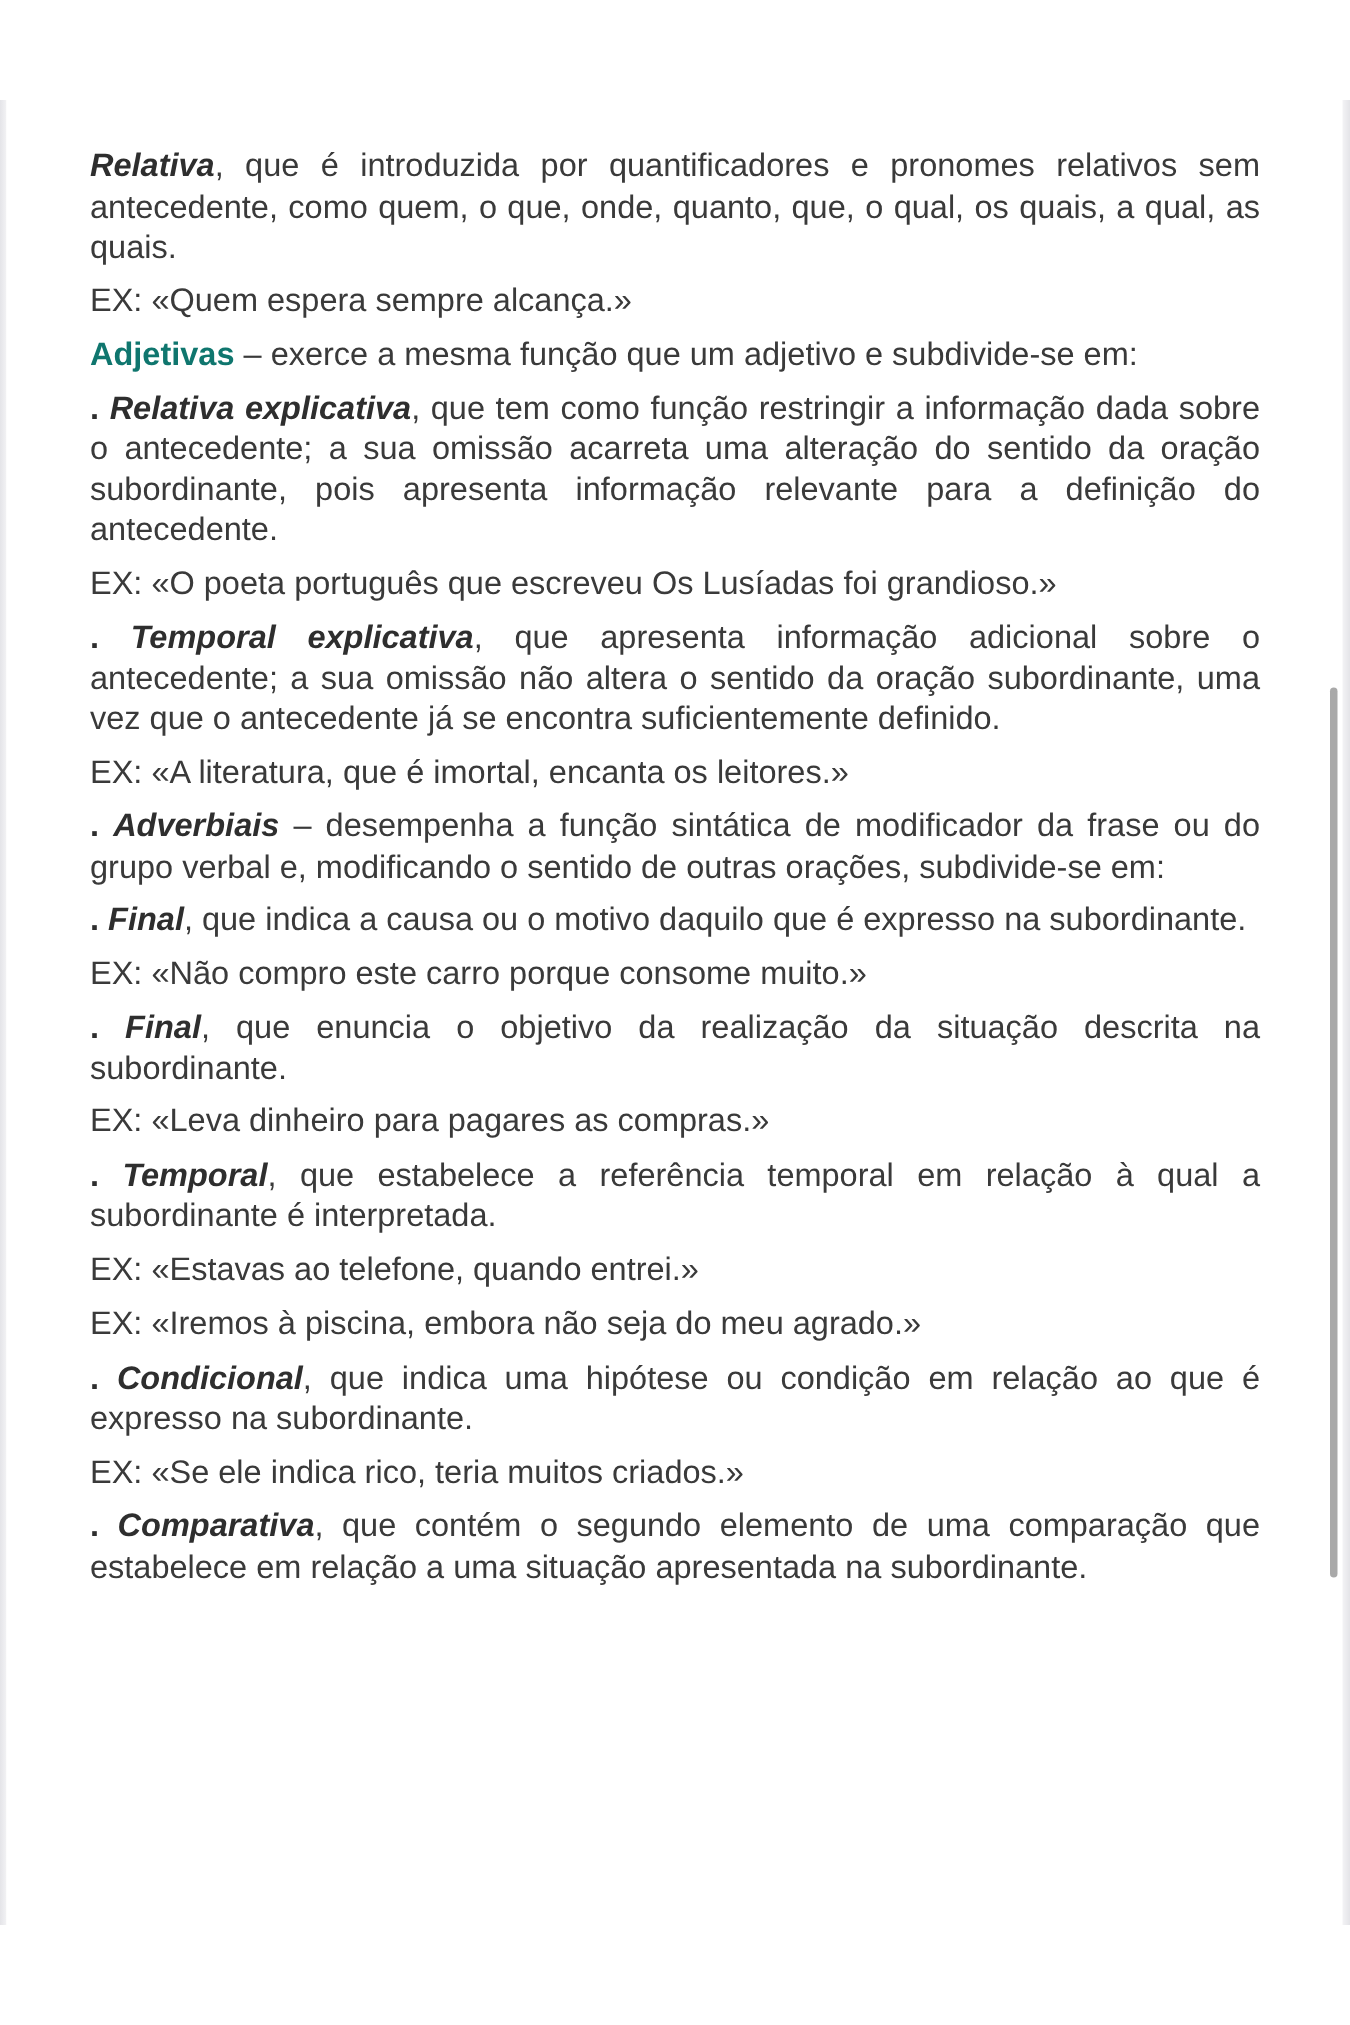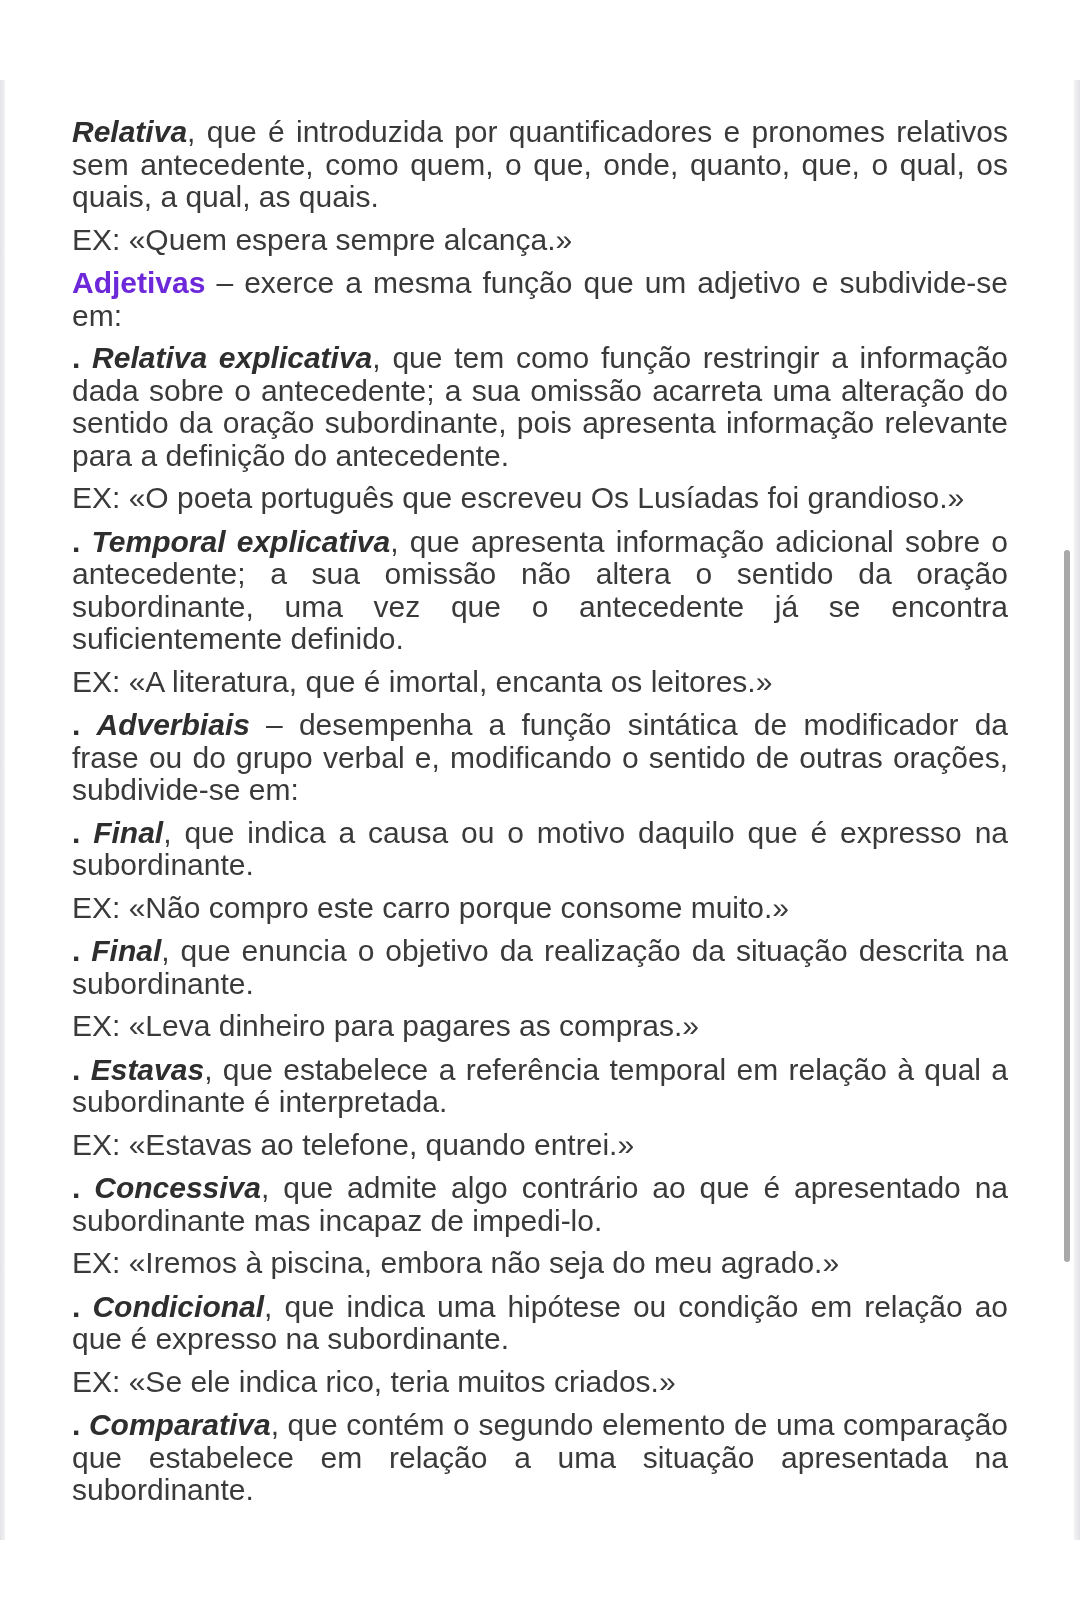--- a/index.html
+++ b/index.html
@@ -49,36 +49,36 @@
       background: #a9a9a9;
     }
     .content {
       position: absolute;
       left: 72px;
       top: 116px;
       width: 936px;
     }
     .para {
       margin: 0 0 10px 0;
-      font-size: 30px;
+      font-size: 26px;
       line-height: 32.5px;
       text-align: justify;
       text-align-last: left;
     }
     .para.example {
       margin-bottom: 11px;
     }
     .term {
       font-weight: bold;
       font-style: italic;
       color: #2e2e2e;
     }
     .term-upright {
       font-weight: bold;
-      color: #6d28d9;
+      color: #0f766e;
     }
     .bullet {
       font-weight: bold;
       color: #2e2e2e;
     }
   </style>
 </head>
 <body>
 
 <div class="page-frame">
@@ -107,25 +107,24 @@
   <p class="para"><span class="bullet">. </span><span class="term">Adverbiais</span><span> – desempenha a função sintática de modificador da frase ou do grupo verbal e, modificando o sentido de outras orações, subdivide-se em:</span></p>
 
   <p class="para"><span class="bullet">. </span><span class="term">Final</span><span>, que indica a causa ou o motivo daquilo que é expresso na subordinante.</span></p>
 
   <p class="para example">EX: «Não compro este carro porque consome muito.»</p>
 
   <p class="para"><span class="bullet">. </span><span class="term">Final</span><span>, que enuncia o objetivo da realização da situação descrita na subordinante.</span></p>
 
   <p class="para example">EX: «Leva dinheiro para pagares as compras.»</p>
 
-  <p class="para"><span class="bullet">. </span><span class="term">Estavas</span><span>, que estabelece a referência temporal em relação à qual a subordinante é interpretada.</span></p>
+  <p class="para"><span class="bullet">. </span><span class="term">Temporal</span><span>, que estabelece a referência temporal em relação à qual a subordinante é interpretada.</span></p>
 
   <p class="para example">EX: «Estavas ao telefone, quando entrei.»</p>
 
-  <p class="para"><span class="bullet">. </span><span class="term">Concessiva</span><span>, que admite algo contrário ao que é apresentado na subordinante mas incapaz de impedi-lo.</span></p>
 
   <p class="para example">EX: «Iremos à piscina, embora não seja do meu agrado.»</p>
 
   <p class="para"><span class="bullet">. </span><span class="term">Condicional</span><span>, que indica uma hipótese ou condição em relação ao que é expresso na subordinante.</span></p>
 
   <p class="para example">EX: «Se ele indica rico, teria muitos criados.»</p>
 
   <p class="para"><span class="bullet">. </span><span class="term">Comparativa</span><span>, que contém o segundo elemento de uma comparação que estabelece em relação a uma situação apresentada na subordinante.</span></p>
 
 </div>

